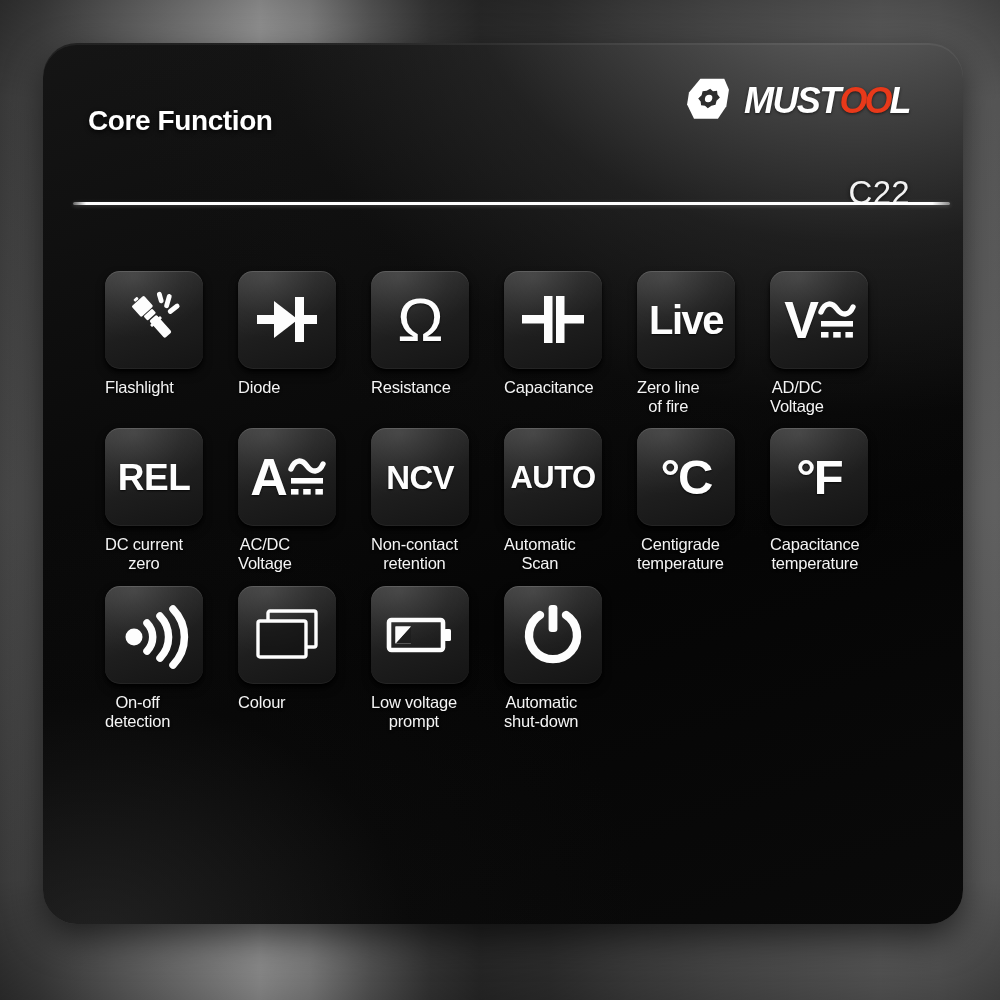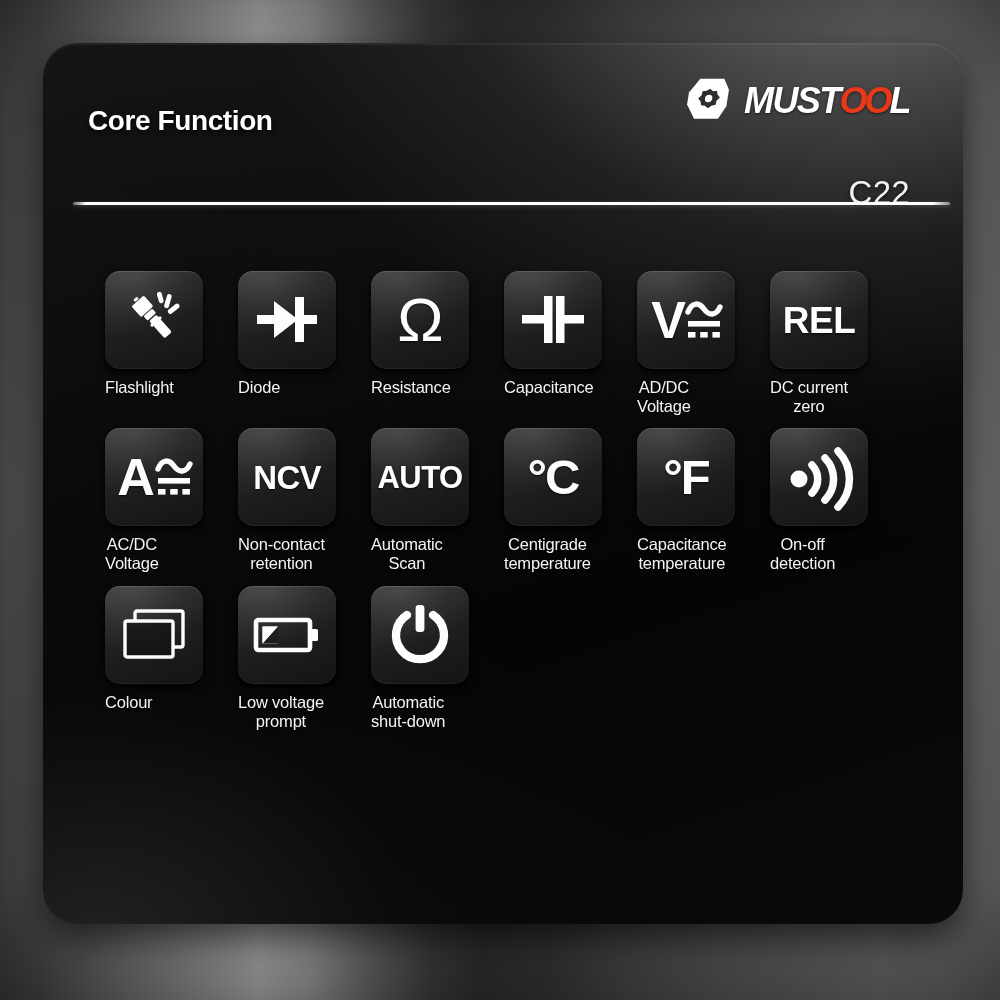--- a/index.html
+++ b/index.html
@@ -289,20 +289,27 @@
             <rect x="0" y="24" width="26" height="8.5"></rect>
             <rect x="22" y="5" width="8.5" height="47"></rect>
             <rect x="34" y="5" width="8.5" height="47"></rect>
             <rect x="38" y="24" width="24" height="8.5"></rect>
           </g>
         </svg>
       </div>
       <div class="caption">Capacitance</div>
     </div>
 
+    <div class="cell">
+      <div class="tile">
+        <span class="glyph" style="font-size:40px;letter-spacing:-1.5px;">Live</span>
+      </div>
+      <div class="caption">Zero line
+of fire</div>
+    </div>
 
     <div class="cell">
       <div class="tile">
         <div style="display:flex;align-items:center;gap:1px;">
           <span class="glyph" style="font-size:52px;letter-spacing:0;">V</span>
           <svg width="34" height="42" viewBox="0 0 34 42">
             <path d="M1 13 C5 3, 12 3, 17 10 C22 17, 29 17, 33 8" stroke="#fdfdfd" stroke-width="5.4" fill="none" stroke-linecap="round"></path>
             <rect x="1" y="22" width="32" height="5.6" fill="#fdfdfd"></rect>
             <rect x="1" y="33" width="7.5" height="5.6" fill="#fdfdfd"></rect>
             <rect x="13.2" y="33" width="7.5" height="5.6" fill="#fdfdfd"></rect>

